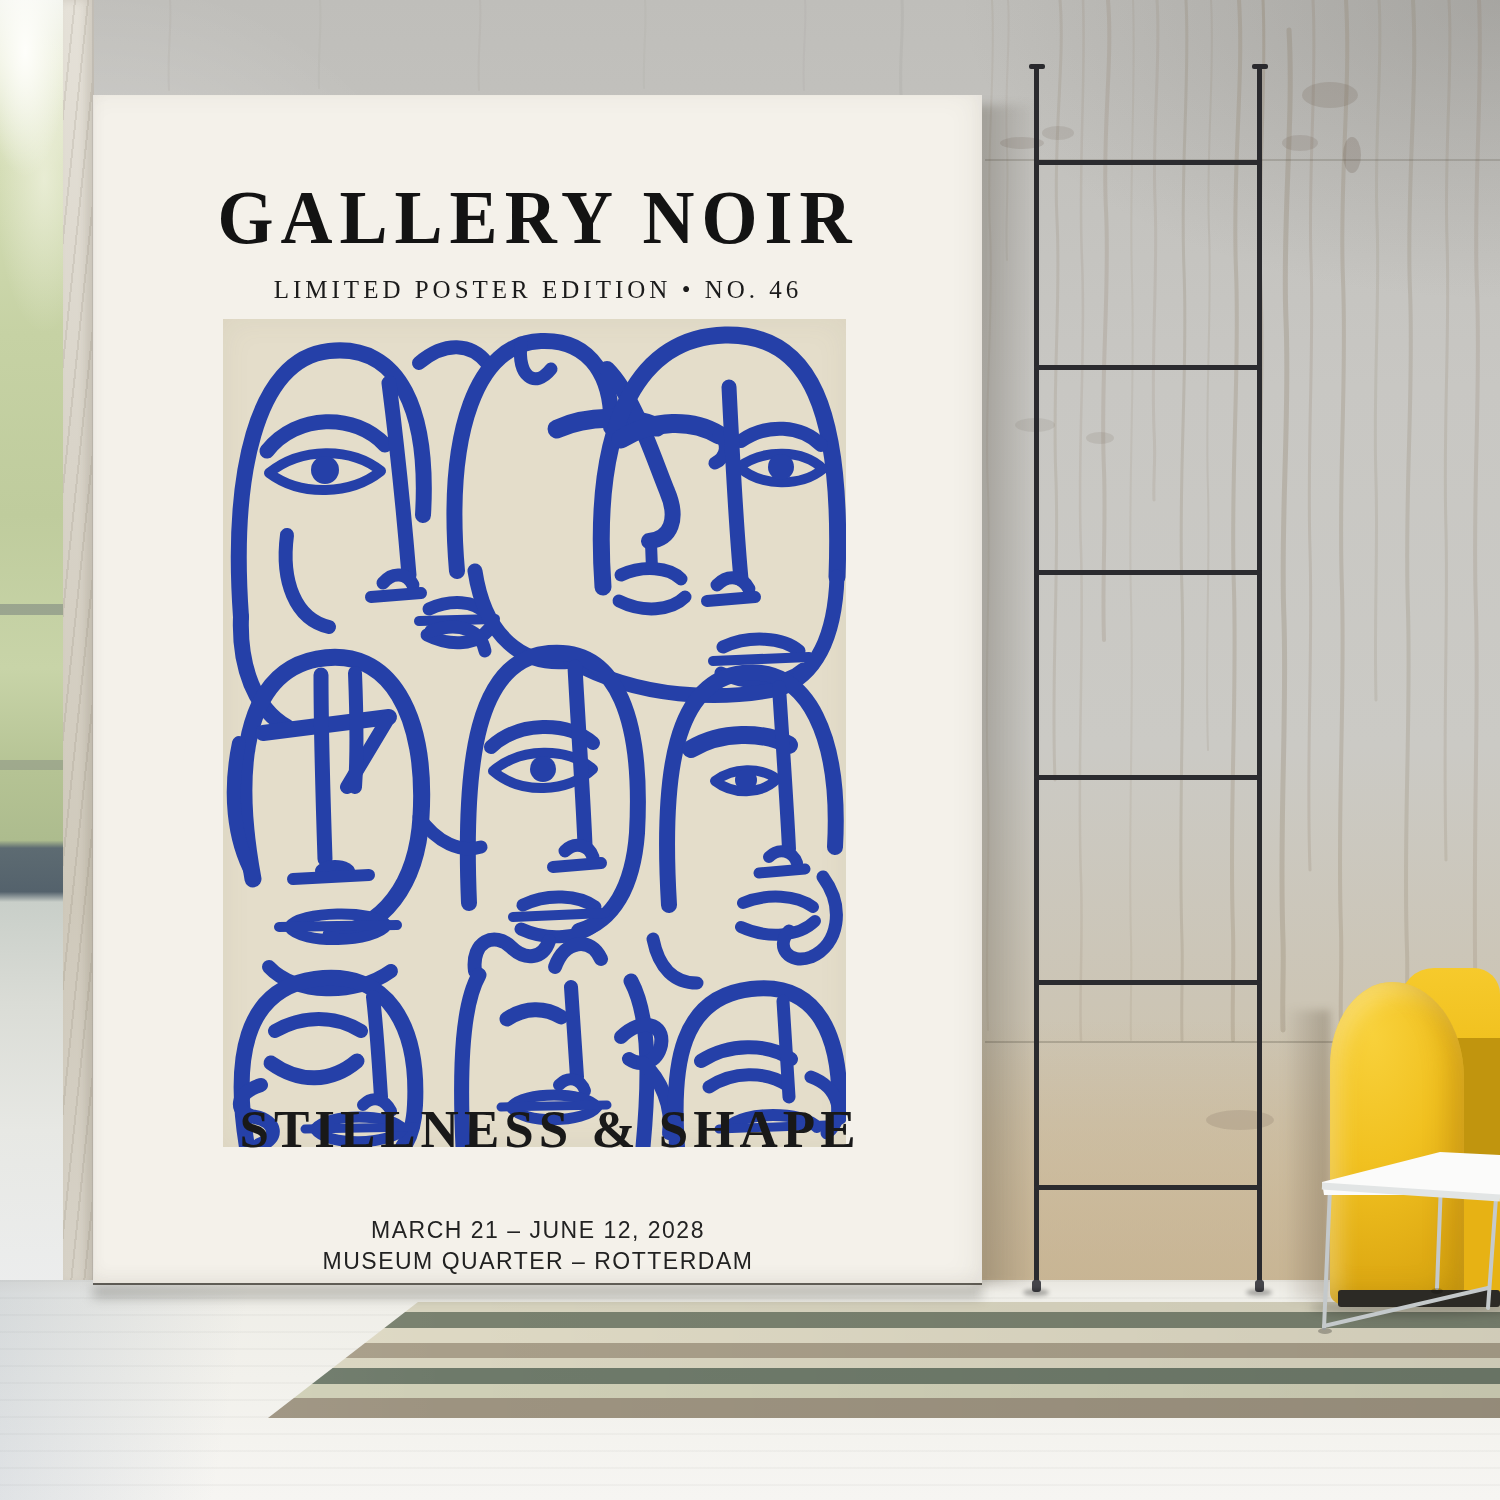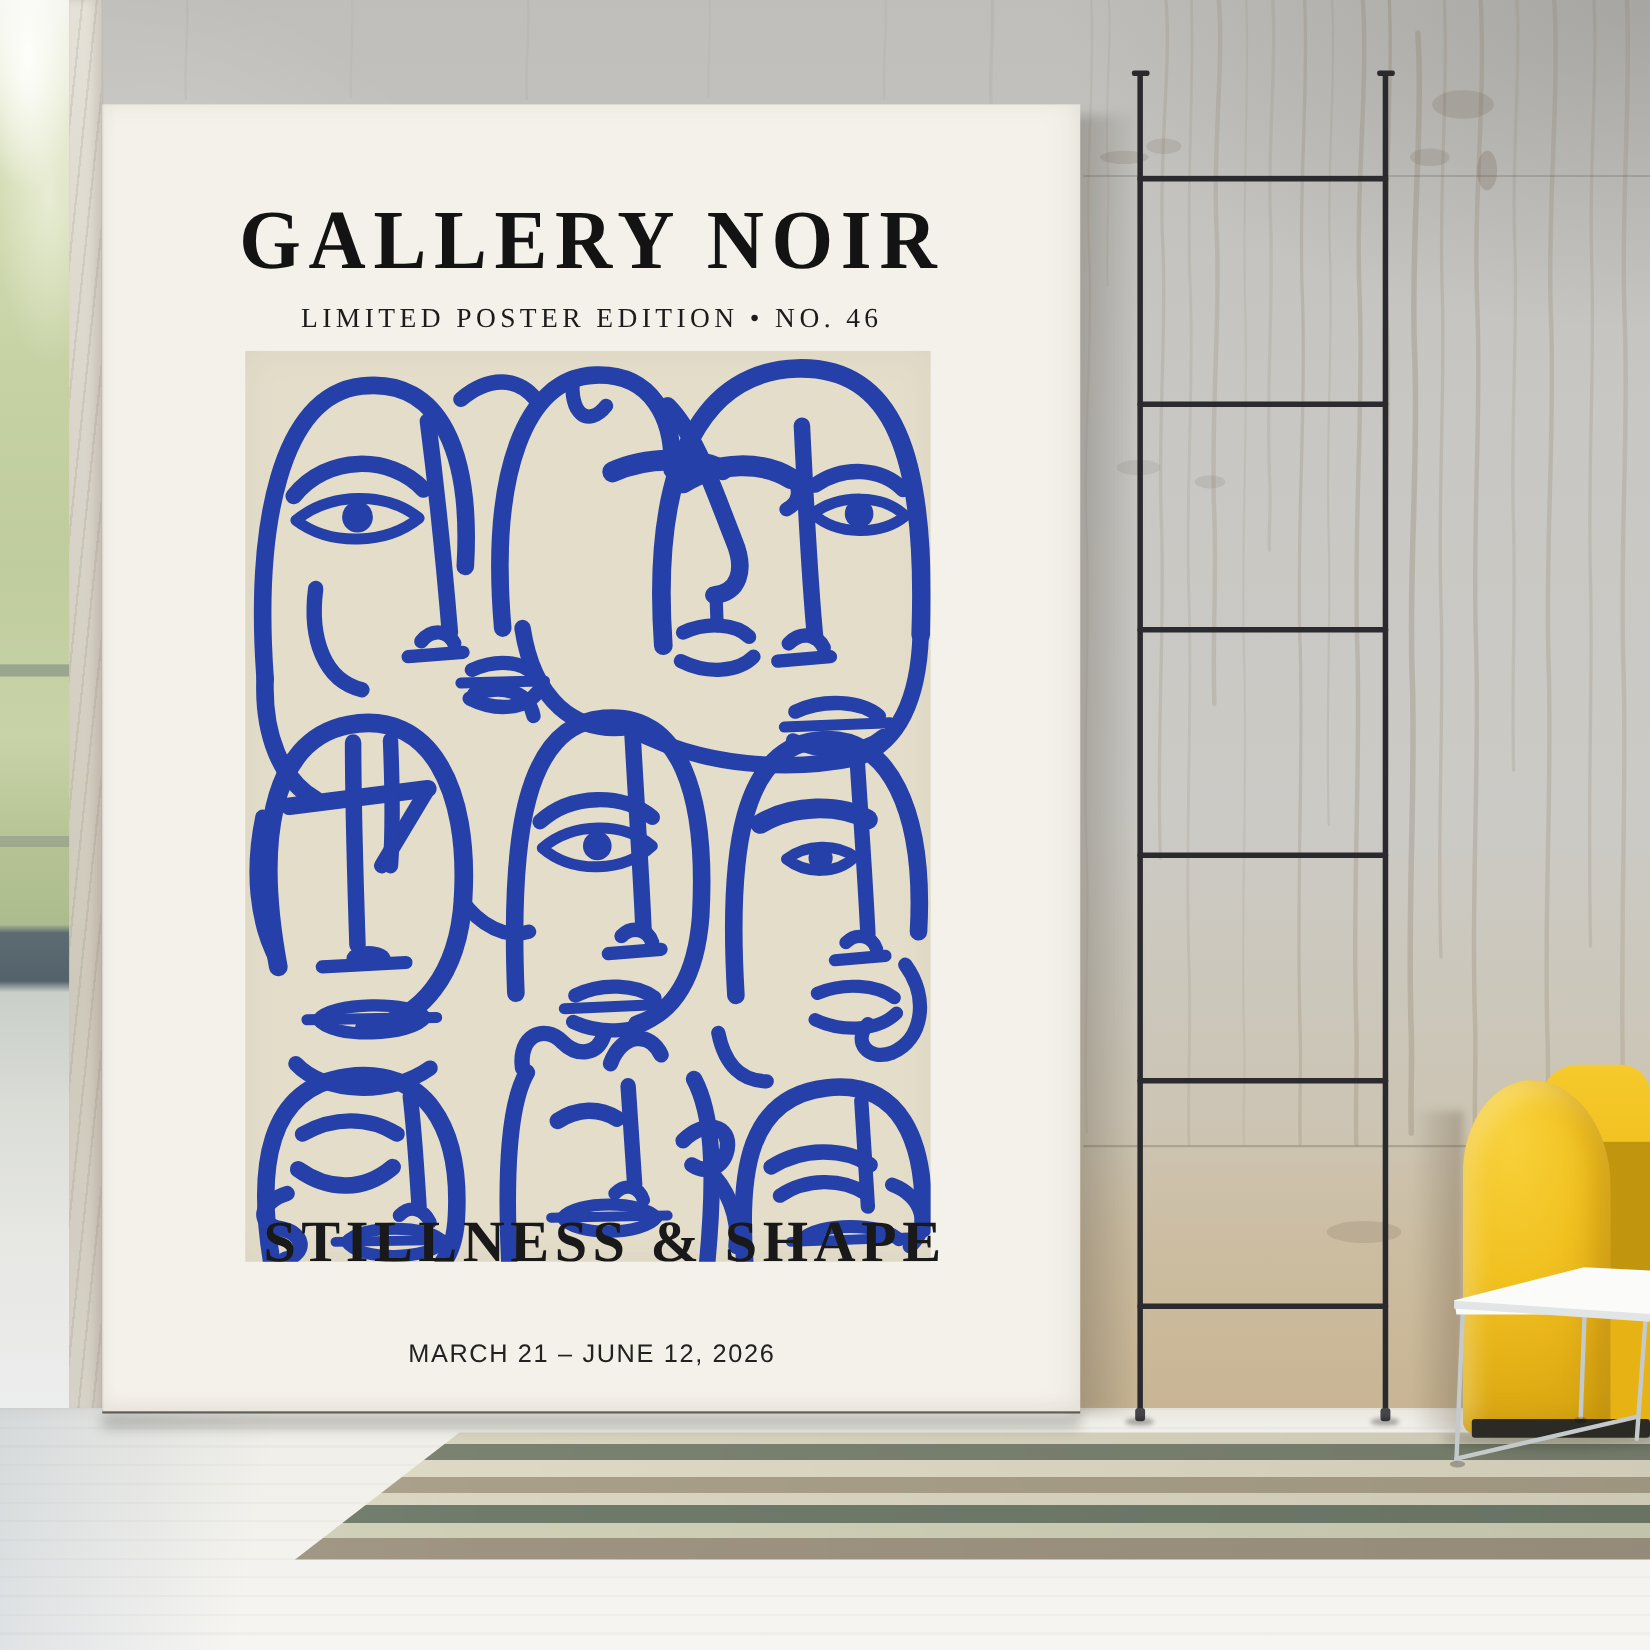--- a/index.html
+++ b/index.html
@@ -306,21 +306,22 @@
 
           <path d="M208 312 C238 302 258 312 262 332" stroke-width="13"></path>
           <path d="M430 620 C436 650 452 664 474 664" stroke-width="13"></path>
           <path d="M196 498 C214 524 238 534 258 528" stroke-width="13"></path>
         </g>
       </svg>
     </div>
 
     <div class="show-title">STILLNESS &amp; SHAPE</div>
     <div class="show-meta">
-      <div style="position:static">MARCH 21 – JUNE 12, 2026</div>
+      <div style="position:static">MARCH 21 – JUNE 12, 2028</div>
+      <div style="position:static">MUSEUM QUARTER – ROTTERDAM</div>
     </div>
   </div>
 
   <div class="chair-wallshade"></div>
   <div class="chair-shadow"></div>
   <div class="chair">
     <div class="chair-back"></div>
     <div class="chair-gap"></div>
     <div class="chair-seatside"></div>
     <div class="chair-arm"></div>

